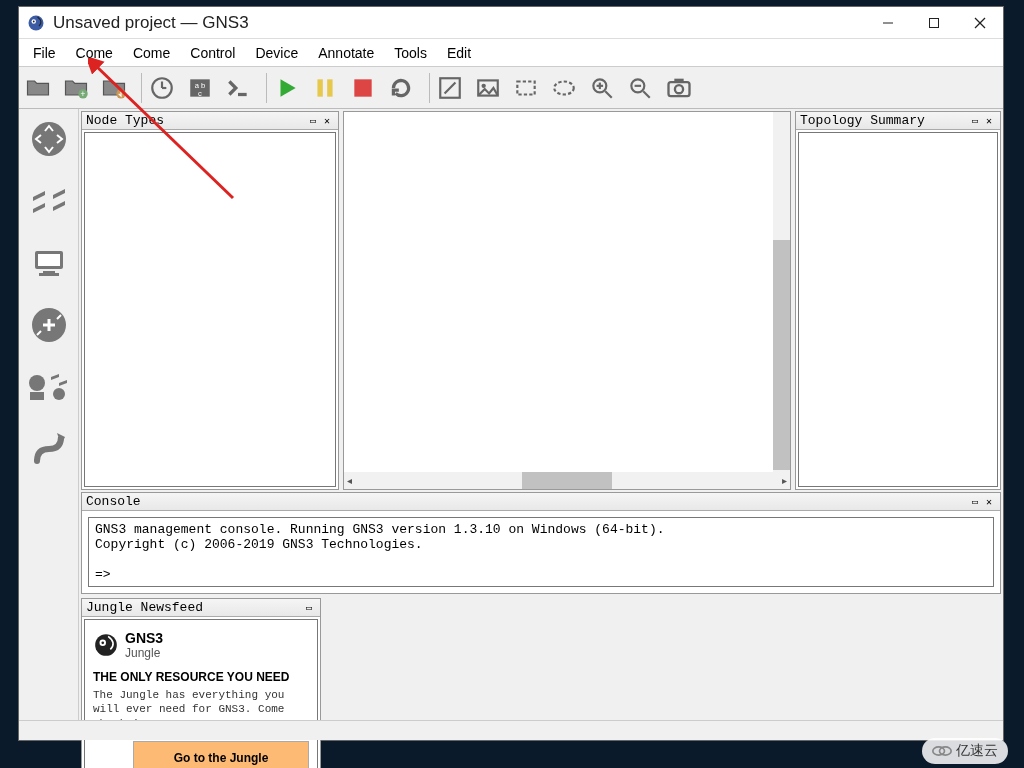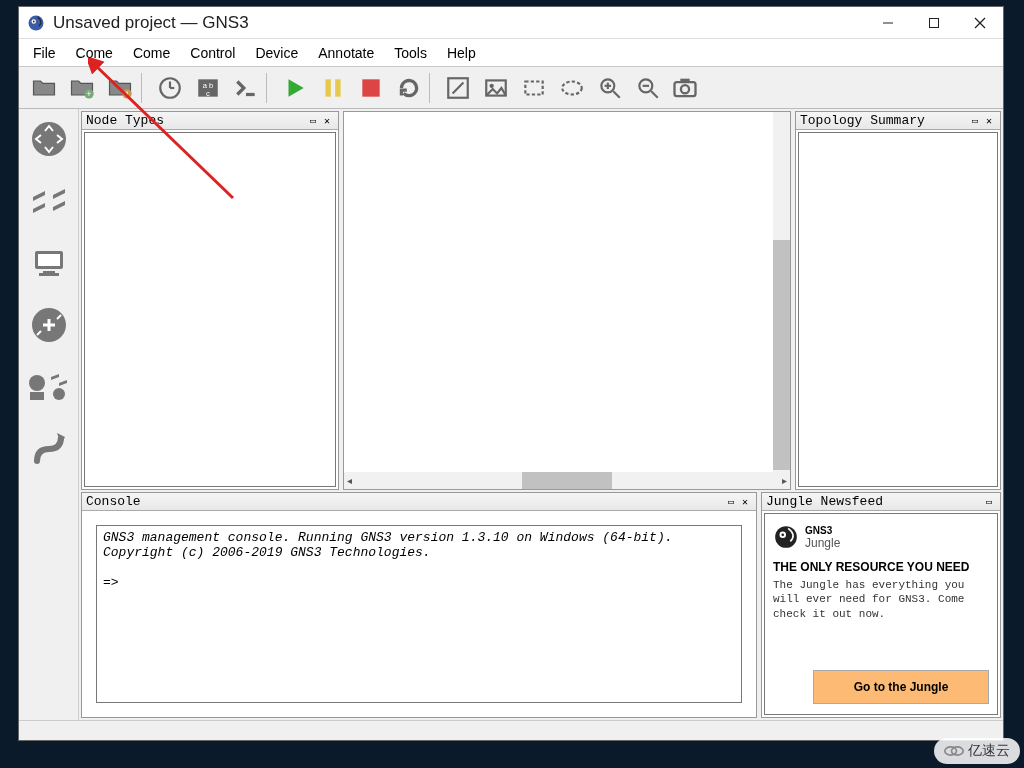--- a/index.html
+++ b/index.html
@@ -6,51 +6,51 @@
   body { font-family: "Segoe UI", Arial, sans-serif; font-size: 13px; background: #0a1a2a; width: 1024px; height: 768px; overflow: hidden; position: relative; }
   .window { position: absolute; left: 18px; top: 6px; width: 986px; height: 735px; background: #f0f0f0; border: 1px solid #666; display: flex; flex-direction: column; }
   .titlebar { height: 32px; background: #fff; display: flex; align-items: center; padding-left: 8px; border-bottom: 1px solid #ddd; }
   .titlebar .appicon { width: 18px; height: 18px; margin-right: 8px; }
   .titlebar .title { flex: 1; font-size: 17px; color: #222; }
   .winbtns { display: flex; height: 100%; }
   .winbtn { width: 46px; display: flex; align-items: center; justify-content: center; color: #222; cursor: pointer; }
   .menubar { height: 28px; background: #fff; display: flex; align-items: center; padding: 0 4px; font-size: 14px; border-bottom: 1px solid #ccc; }
   .menuitem { padding: 0 10px; cursor: pointer; }
   .toolbar { height: 42px; background: #f0f0f0; display: flex; align-items: center; padding: 2px 4px; gap: 2px; border-bottom: 1px solid #bbb; }
-  .toolbtn { width: 36px; height: 36px; display: flex; align-items: center; justify-content: flex-end; border: 1px solid transparent; cursor: pointer; }
+  .toolbtn { width: 36px; height: 36px; display: flex; align-items: center; justify-content: flex-start; border: 1px solid transparent; cursor: pointer; }
   .toolsep { width: 1px; height: 30px; background: #bbb; margin: 0 4px; }
   .body { flex: 1; display: flex; }
   .devicebar { width: 60px; background: #f0f0f0; display: flex; flex-direction: column; align-items: center; gap: 18px; padding-top: 8px; border-right: 1px solid #ccc; }
   .devbtn { width: 44px; height: 44px; display: flex; align-items: center; justify-content: center; cursor: pointer; border: 1px solid transparent; }
   .middle { flex: 1; display: flex; flex-direction: column; }
   .upper { flex: 1; display: flex; gap: 4px; padding: 2px; }
   .panel { border: 1px solid #999; background: #fff; display: flex; flex-direction: column; }
   .panelhead { height: 18px; background: linear-gradient(#f5f5f5,#e8e8e8); border-bottom: 1px solid #aaa; display: flex; align-items: center; padding: 0 4px; font-family: "Courier New", monospace; font-size: 13px; }
   .panelhead .spacer { flex: 1; }
   .panelctrl { width: 14px; text-align: center; cursor: pointer; font-size: 10px; }
   .panelbody { flex: 1; border: 1px solid #777; margin: 2px; background: #fff; overflow: hidden; }
   .nodetypes { width: 258px; }
   .workspace { flex: 1; position: relative; }
   .ws-scroll-v { position: absolute; right: 0; top: 0; bottom: 17px; width: 17px; background: #f1f1f1; }
   .ws-scroll-v::before { content:""; position:absolute; top: 128px; width:100%; height:230px; background:#c1c1c1; }
   .ws-scroll-h { position: absolute; left: 0; right: 0; bottom: 0; height: 17px; background: #f1f1f1; display:flex; align-items:center; justify-content:space-between; font-size:10px; color:#555; padding:0 3px;}
   .ws-scroll-h .thumb { position:absolute; left: 40%; height:100%; width:90px; background:#c1c1c1; }
   .topology { width: 206px; }
-  .lower { height: 228px; display: flex; gap: 4px; padding: 0 2px 2px 2px; }
+  .lower { height: 228px; display: flex; gap: 4px; padding: 0 2px 2px 2px; flex-direction: column; }
   .console { flex: 1; }
-  .consolebody { font-family: "Courier New", monospace; font-size: 13px; padding: 4px 6px; white-space: pre-wrap; border: 1px solid #777; margin: 14px; background: #fff; flex:1;font-style:italic; }
+  .consolebody { font-family: "Courier New", monospace; font-size: 13px; padding: 4px 6px; white-space: pre-wrap; border: 1px solid #777; margin: 6px; background: #fff; flex:1; }
   .newsfeed { width: 240px; }
   .newsbody { flex:1; background:#fff; border: 1px solid #777; margin:2px; padding: 10px 8px; display:flex; flex-direction:column; }
   .newslogo { display:flex; align-items:center; gap:6px; margin-bottom:10px;}
   .newshead { font-weight:bold; font-size:12px; margin-bottom:4px; }
   .newstext { font-size:11px; color:#333; line-height:1.3; flex:1;font-family:Liberation Mono, monospace;}
   .junglebtn { height:34px; background:#fdba74; border:1px solid #aaa; display:flex; align-items:center; justify-content:center; font-size:12px; font-weight:bold; cursor:pointer; margin-top:10px;margin-left:40px;}
   .statusbar { height: 20px; background: #f0f0f0; border-top: 1px solid #ccc; }
   .arrow-annot { position:absolute; left: 88px; top: 58px; pointer-events:none; z-index: 50;}
-  .watermark { position:absolute; right:4px; bottom:4px; background:rgba(255,255,255,0.85); border-radius:14px; padding:4px 10px; display:flex; align-items:center; gap:4px; font-size:14px; color:#333; z-index:60;}
+  .watermark { position:absolute; right:16px; bottom:4px; background:rgba(255,255,255,0.85); border-radius:14px; padding:4px 10px; display:flex; align-items:center; gap:4px; font-size:14px; color:#333; z-index:60;}
   svg { display:block; }
 </style>
 </head>
 <body>
 
 <div class="window">
 
   <div class="titlebar">
     <span class="appicon">
       <svg viewBox="0 0 24 24" width="18" height="18">
@@ -82,21 +82,21 @@
   </div>
 
   <div class="menubar">
     <div class="menuitem">File</div>
     <div class="menuitem">Come</div>
     <div class="menuitem">Come</div>
     <div class="menuitem">Control</div>
     <div class="menuitem">Device</div>
     <div class="menuitem">Annotate</div>
     <div class="menuitem">Tools</div>
-    <div class="menuitem">Help</div>
+    <div class="menuitem">Edit</div>
   </div>
 
   <div class="toolbar">
     <div class="toolbtn">
         <svg width="28" height="28" viewBox="0 0 24 24">
           <path d="M3 6h6l2 2h10v10H3z" fill="#888" stroke="#555"></path>
         </svg>
       </div>
     <div class="toolbtn">
         <svg width="28" height="28" viewBox="0 0 24 24">
@@ -302,21 +302,21 @@
             <div class="newslogo">
               <span>
                   <svg width="26" height="26" viewBox="0 0 24 24">
                     <circle cx="12" cy="12" r="10" fill="#222"></circle>
                     <circle cx="9" cy="10" r="3" fill="#fff"></circle>
                     <circle cx="9" cy="10" r="1.2" fill="#222"></circle>
                     <path d="M14 4 Q22 10 16 16" stroke="#fff" stroke-width="1.5" fill="none"></path>
                   </svg>
                 </span>
               <div>
-                <div style="font-weight:bold;font-size:10px">GNS3</div>
+                <div style="font-weight:bold;font-size:14px">GNS3</div>
                 <div style="font-size:12px;color:#555">Jungle</div>
               </div>
             </div>
             <div class="newshead">THE ONLY RESOURCE YOU NEED</div>
             <div class="newstext">The Jungle has everything you will ever need for GNS3. Come check it out now.</div>
             <div class="junglebtn">Go to the Jungle</div>
           </div>
         </div>
       </div>
     </div>

